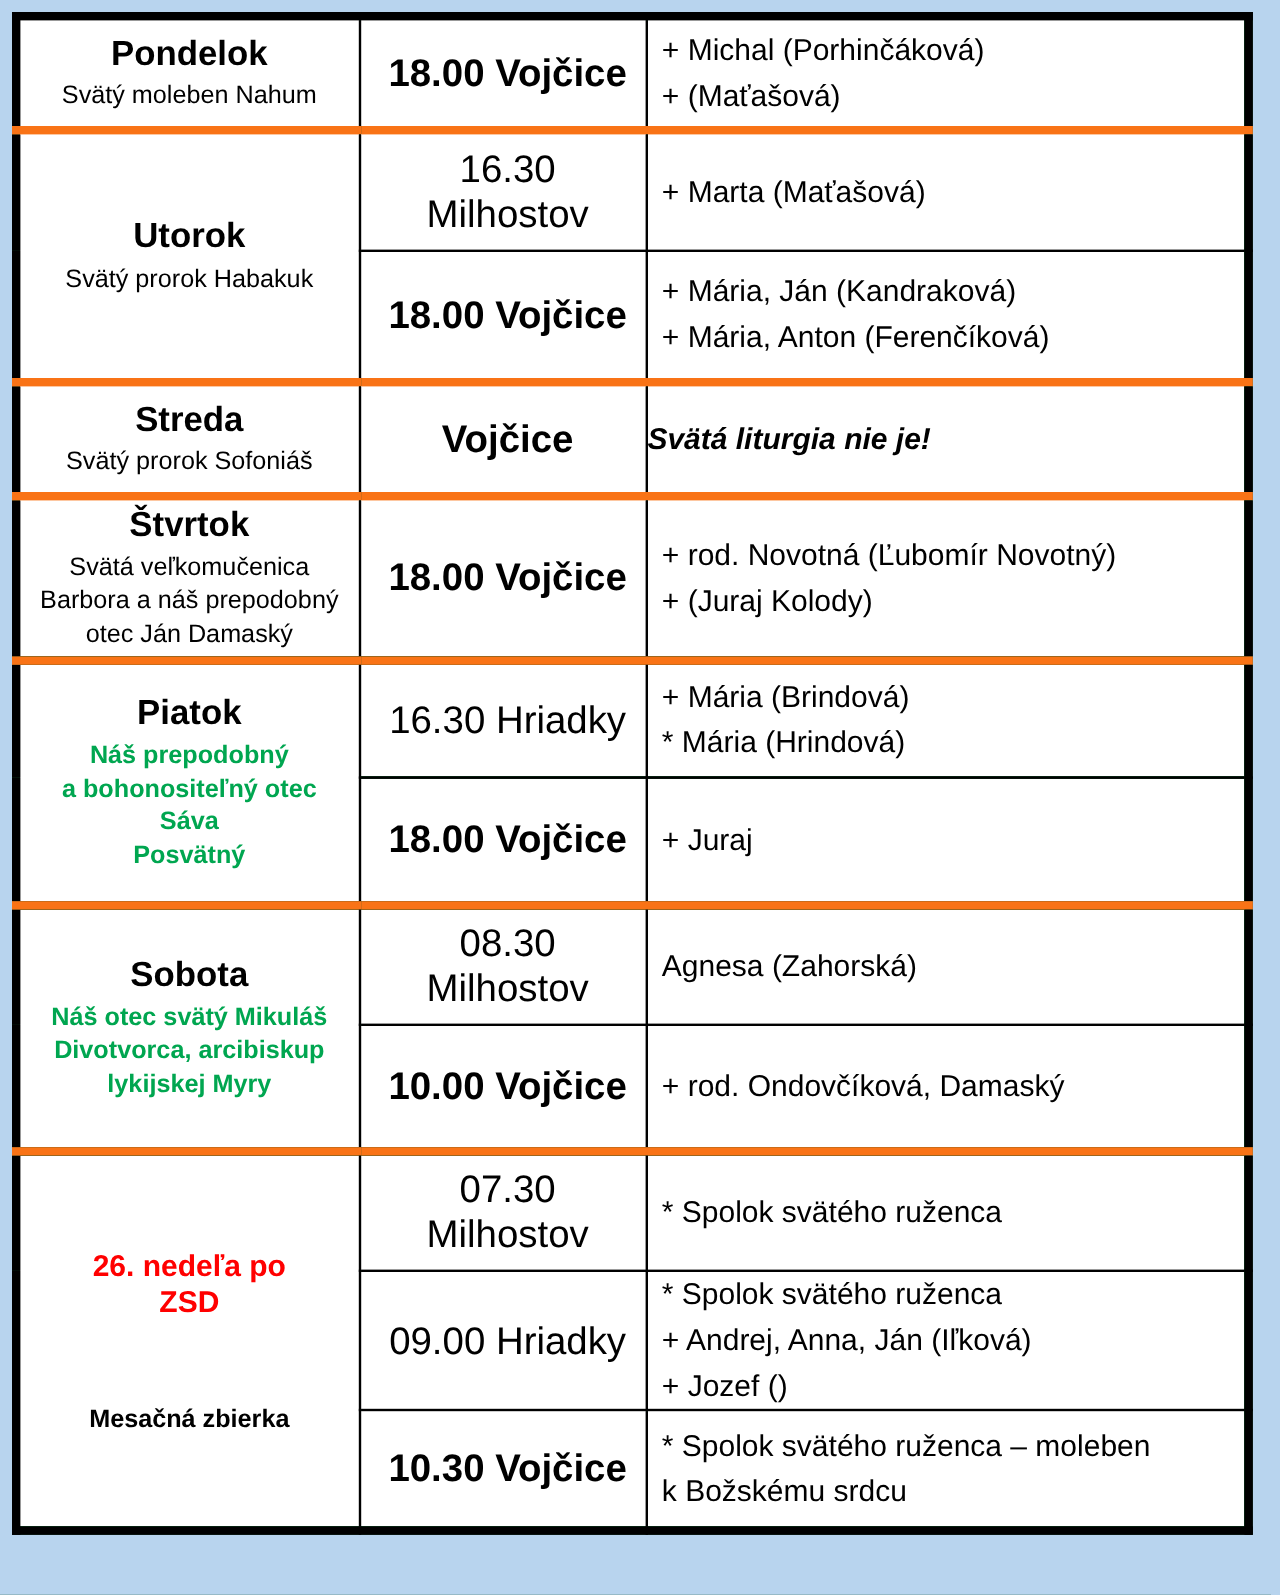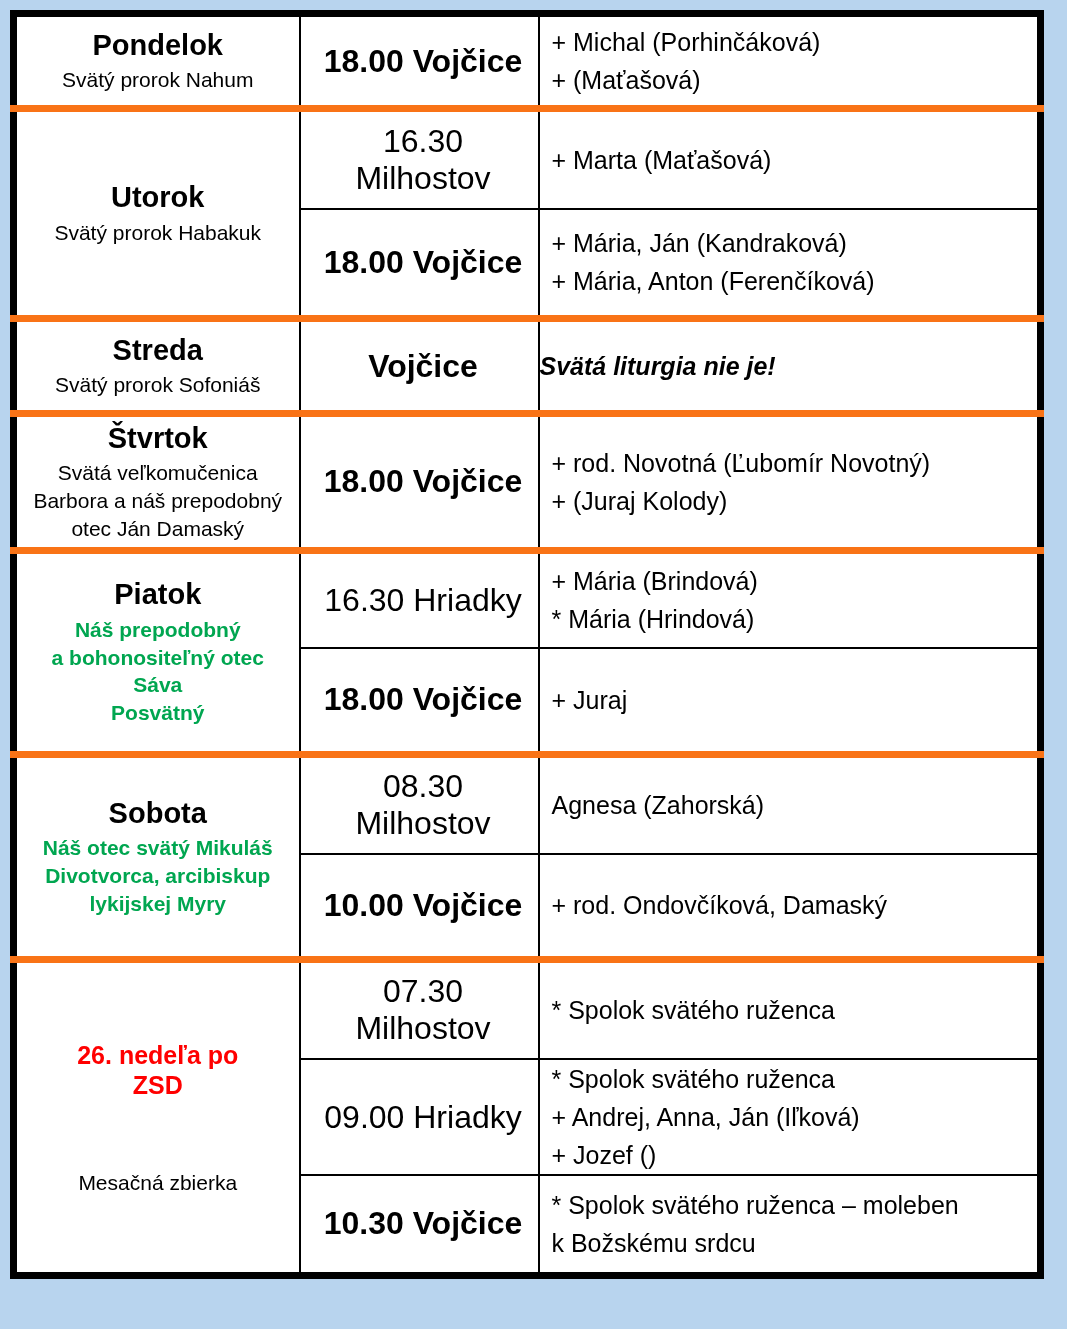--- a/index.html
+++ b/index.html
@@ -41,21 +41,21 @@
   .day-title.red { color: #ff0000; font-size: 25px; }
   .feast {
     font-size: 21px;
     line-height: 1.32;
     white-space: pre-line;
     margin-top: 3px;
   }
   .feast.green { color: #00a650; font-weight: bold; }
   .collection-note {
     font-size: 21px;
-    font-weight: normal;
+    font-weight: bold;
     margin-top: 70px;
   }
 
   
   .time-cell {
     font-size: 32px;
     padding-left: 14px;
     padding-right: 6px;
     text-align: center;
   }
@@ -83,21 +83,21 @@
     <colgroup>
       <col style="width:286px">
       <col style="width:239px">
       <col style="width:502px">
     </colgroup>
     <tbody>
 
       <tr style="height:95px">
         <td class="day-cell">
           <div class="day-title">Pondelok</div>
-          <div class="feast">Svätý prorok Nahum</div>
+          <div class="feast">Svätý moleben Nahum</div>
         </td>
         <td class="time-cell bold">18.00 Vojčice</td>
         <td class="int-cell">
           <div>+ Michal (Porhinčáková)</div>
           <div>+ (Maťašová)</div>
         </td>
       </tr>
 
       <tr class="group-start" style="height:100px">
         <td class="day-cell" rowspan="2">

